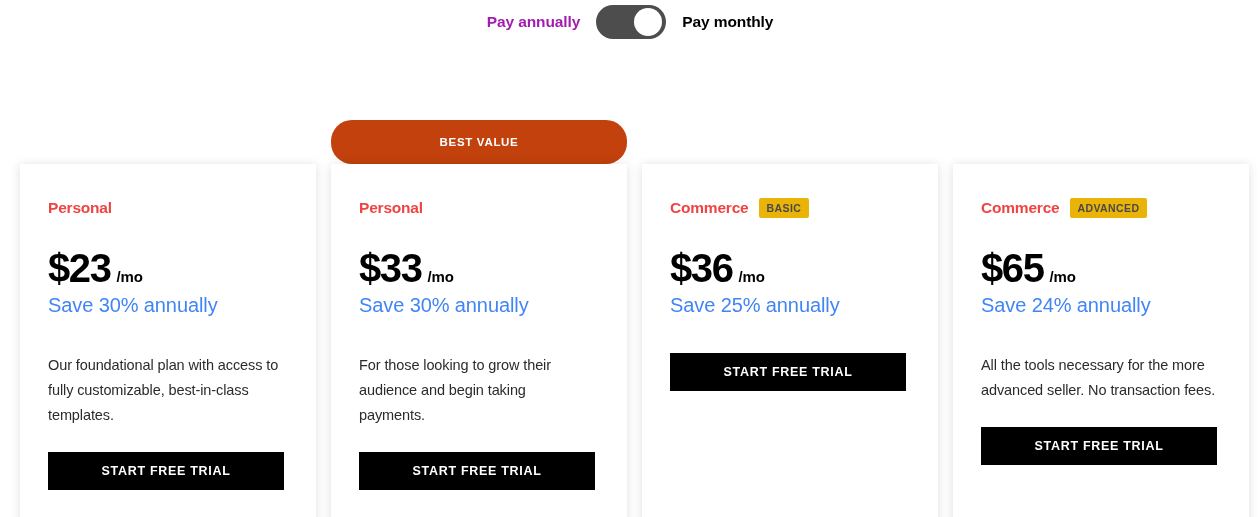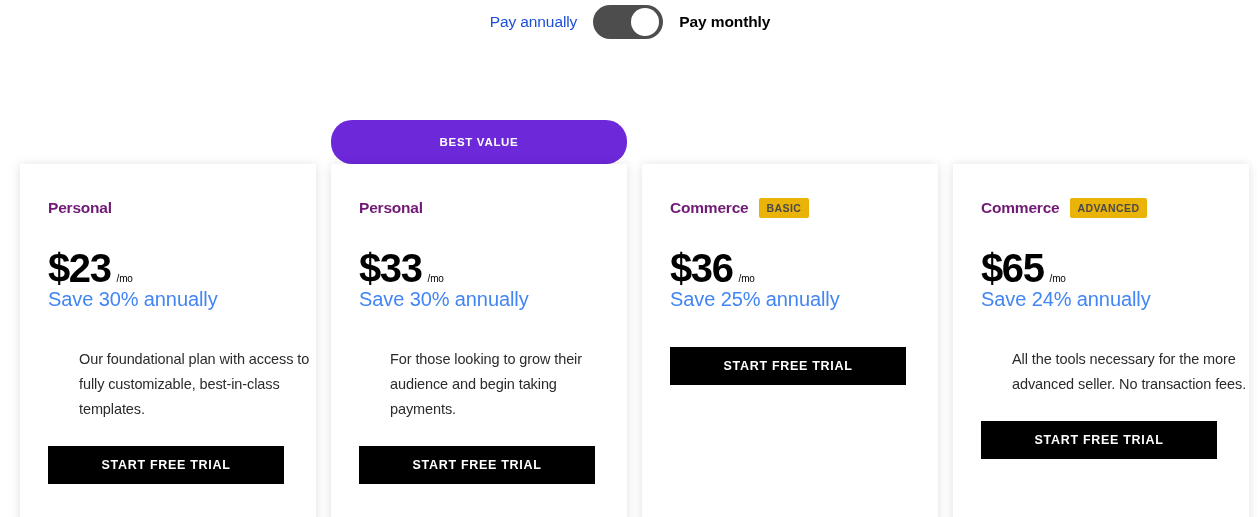--- a/index.html
+++ b/index.html
@@ -31,22 +31,22 @@
   }
 
   .billing-label {
     font-size: 15.5px;
     line-height: 1;
     letter-spacing: -0.1px;
     white-space: nowrap;
   }
 
   .billing-label.inactive {
-    color: #1d4ed8;
-    font-weight: 400;
+    color: #a21caf;
+    font-weight: 700;
   }
 
   .billing-label.active {
     color: #000000;
     font-weight: 700;
   }
 
   .switch {
     width: 70px;
     height: 34px;
@@ -84,21 +84,21 @@
     padding-top: 44px;
     position: relative;
   }
 
   .card-wrap.featured {
     padding-top: 0;
   }
 
   .ribbon {
     height: 44px;
-    background: #6d28d9;
+    background: #c2410c;
     color: #ffffff;
     font-size: 11.5px;
     font-weight: 700;
     letter-spacing: 0.7px;
     display: flex;
     align-items: center;
     justify-content: center;
     text-transform: uppercase;
     border-radius: 21px;
   }
@@ -115,52 +115,53 @@
     align-items: center;
     gap: 10px;
     height: 24px;
     margin-bottom: 28px;
   }
 
   .plan-name {
     font-size: 15.5px;
     font-weight: 700;
     letter-spacing: -0.2px;
-    color: #701a75;
+    color: #ef4444;
     white-space: nowrap;
   }
 
   .plan-badge {
     background: #eab308;
     color: #4a4a4a;
     font-size: 10.5px;
     font-weight: 700;
     letter-spacing: 0.4px;
     padding: 5px 8px 4px 8px;
     line-height: 1;
     border-radius: 2px;
     white-space: nowrap;
   }
 
   .price-row {
     display: flex;
     align-items: baseline;
     gap: 6px;
+    margin-bottom: 6px;
   }
 
   .price-amount {
     font-size: 40px;
     font-weight: 700;
     letter-spacing: -1.4px;
     line-height: 1;
   }
 
   .price-period {
-    font-size: 10px;
-    font-weight: 400;
+    font-size: 15px;
+    font-weight: 700;
     letter-spacing: -0.2px;
     line-height: 1;
   }
 
   .save-link {
     display: inline-block;
     color: #4285f4;
     font-size: 20px;
     letter-spacing: -0.1px;
     text-decoration: none;
@@ -168,21 +169,20 @@
     cursor: pointer;
   }
 
   .plan-desc {
     font-size: 14.5px;
     line-height: 25px;
     color: #2b2b2b;
     letter-spacing: -0.1px;
     width: 236px;
     margin-bottom: 24px;
-    margin-left: 31px;
   }
 
   .cta-button {
     display: block;
     width: 236px;
     height: 38px;
     background: #000000;
     color: #ffffff;
     border: none;
     font-family: "Liberation Sans", sans-serif;

